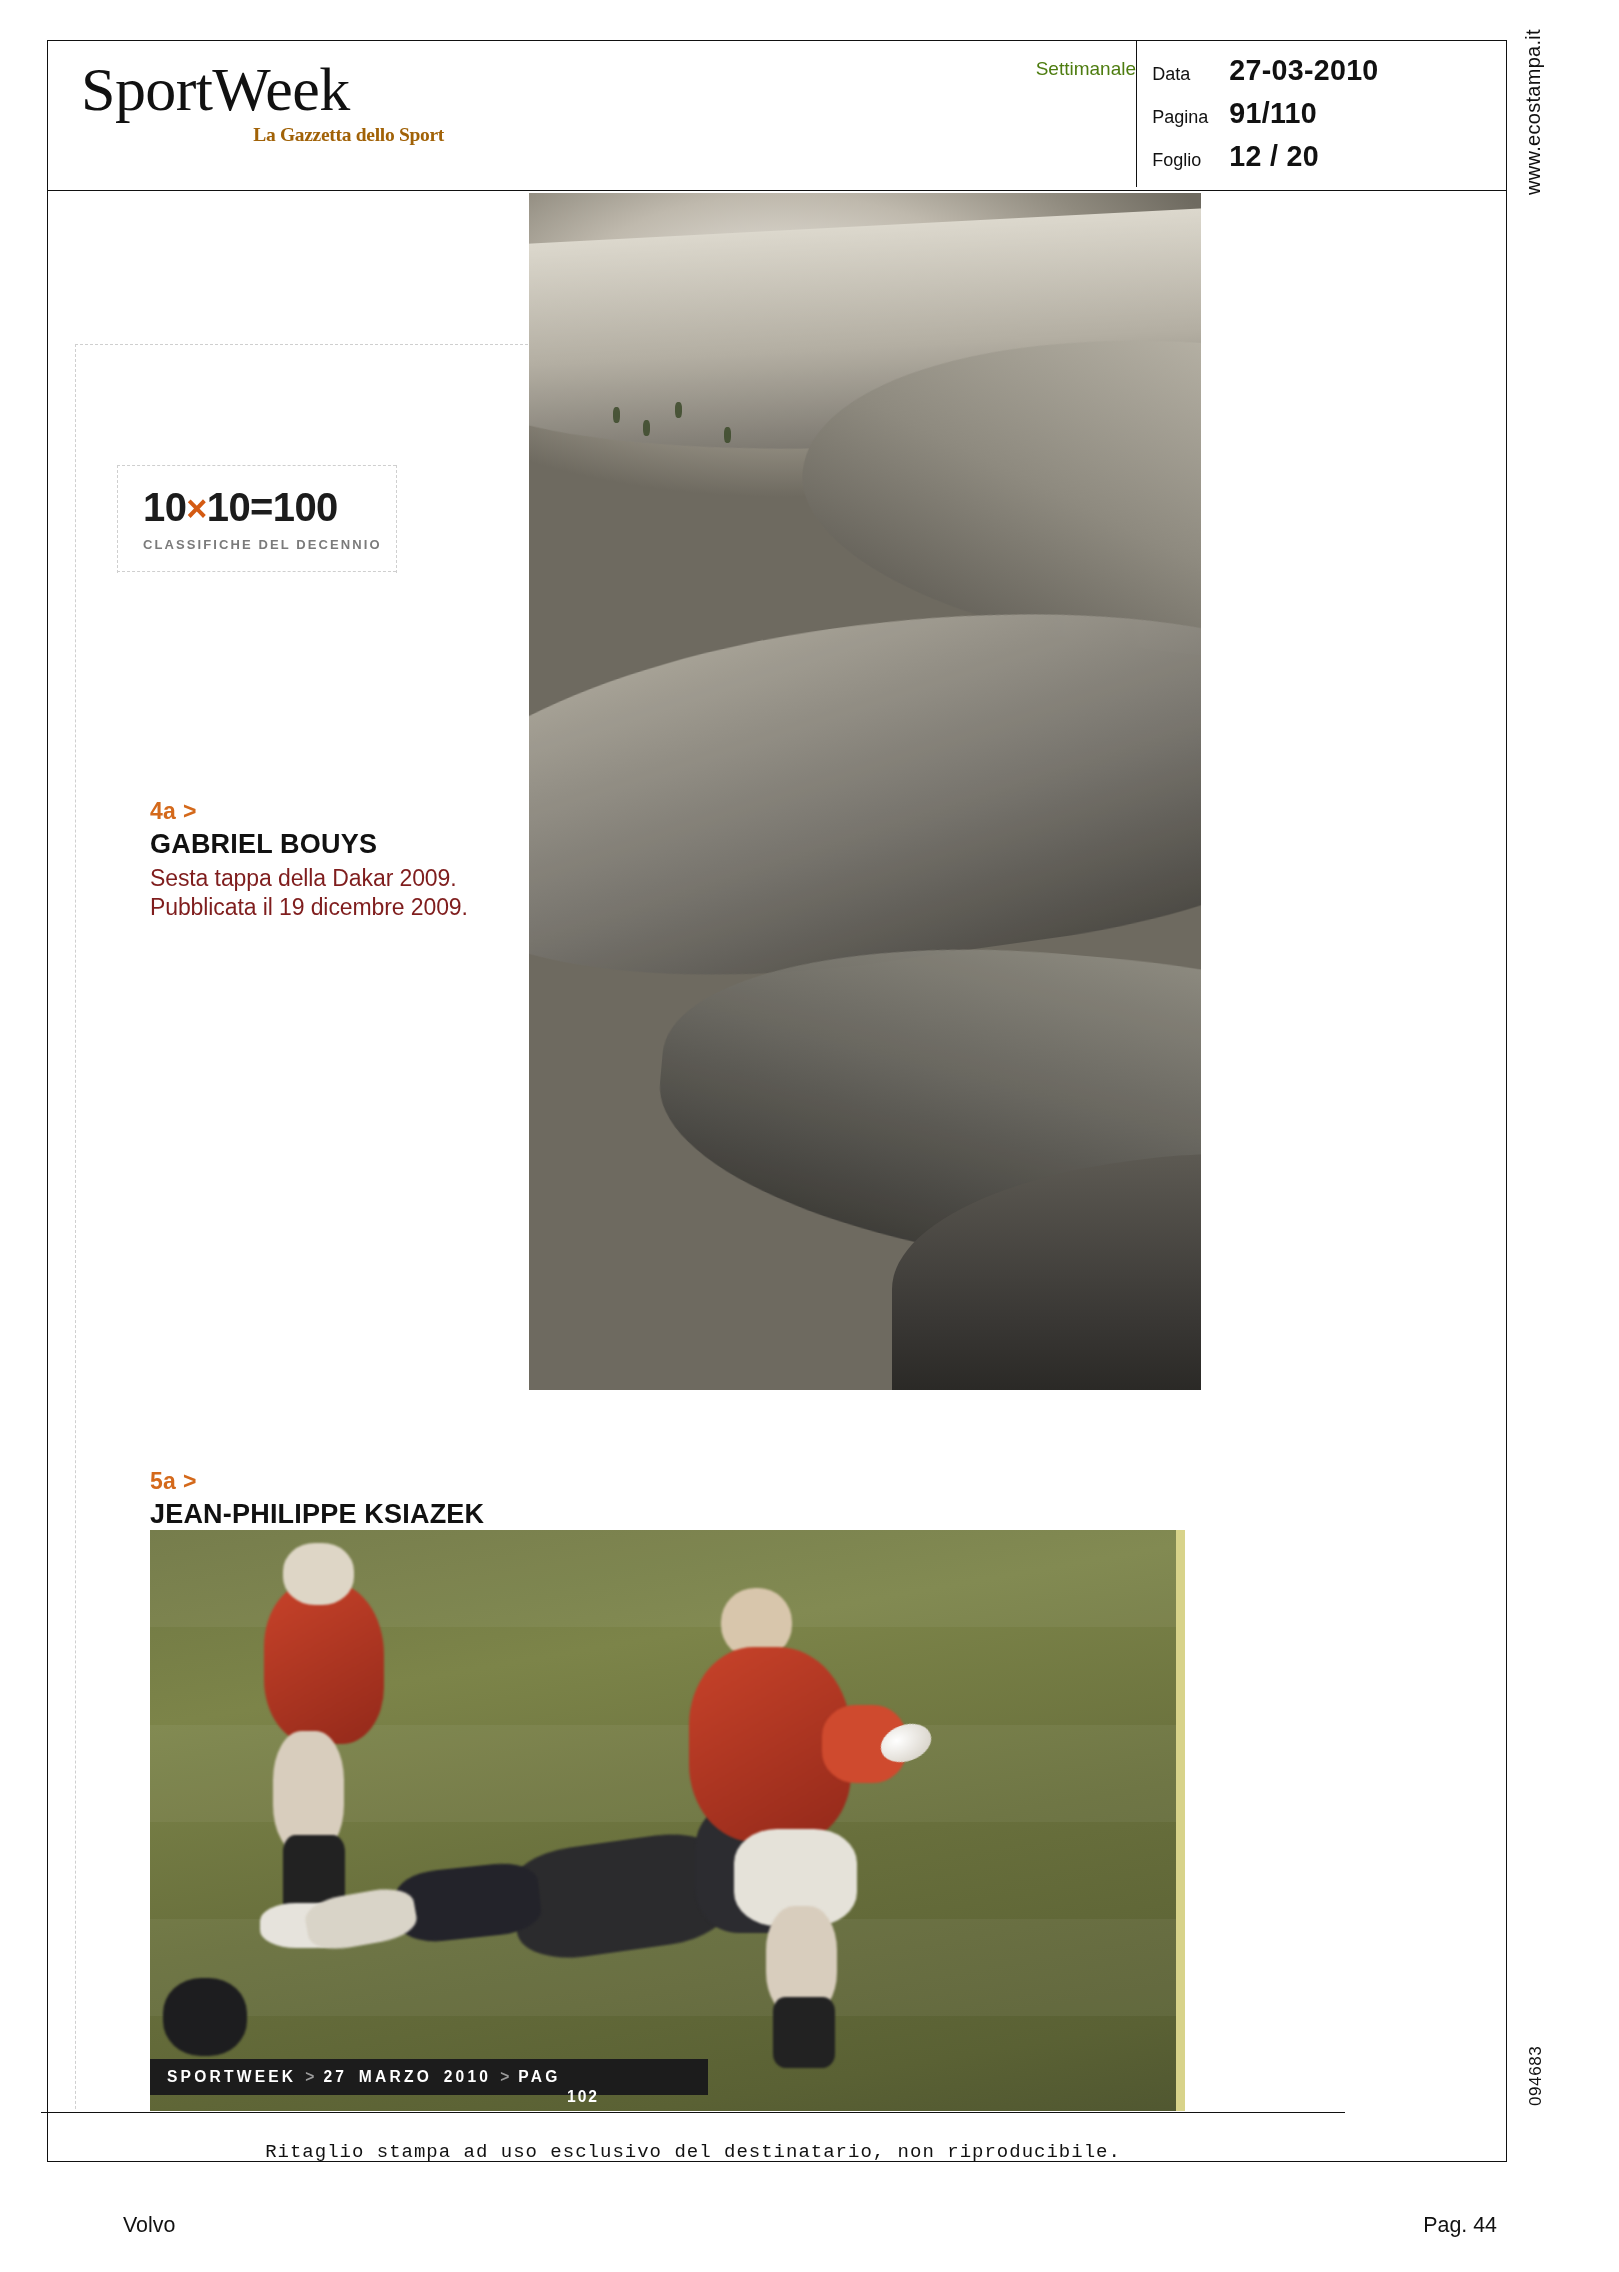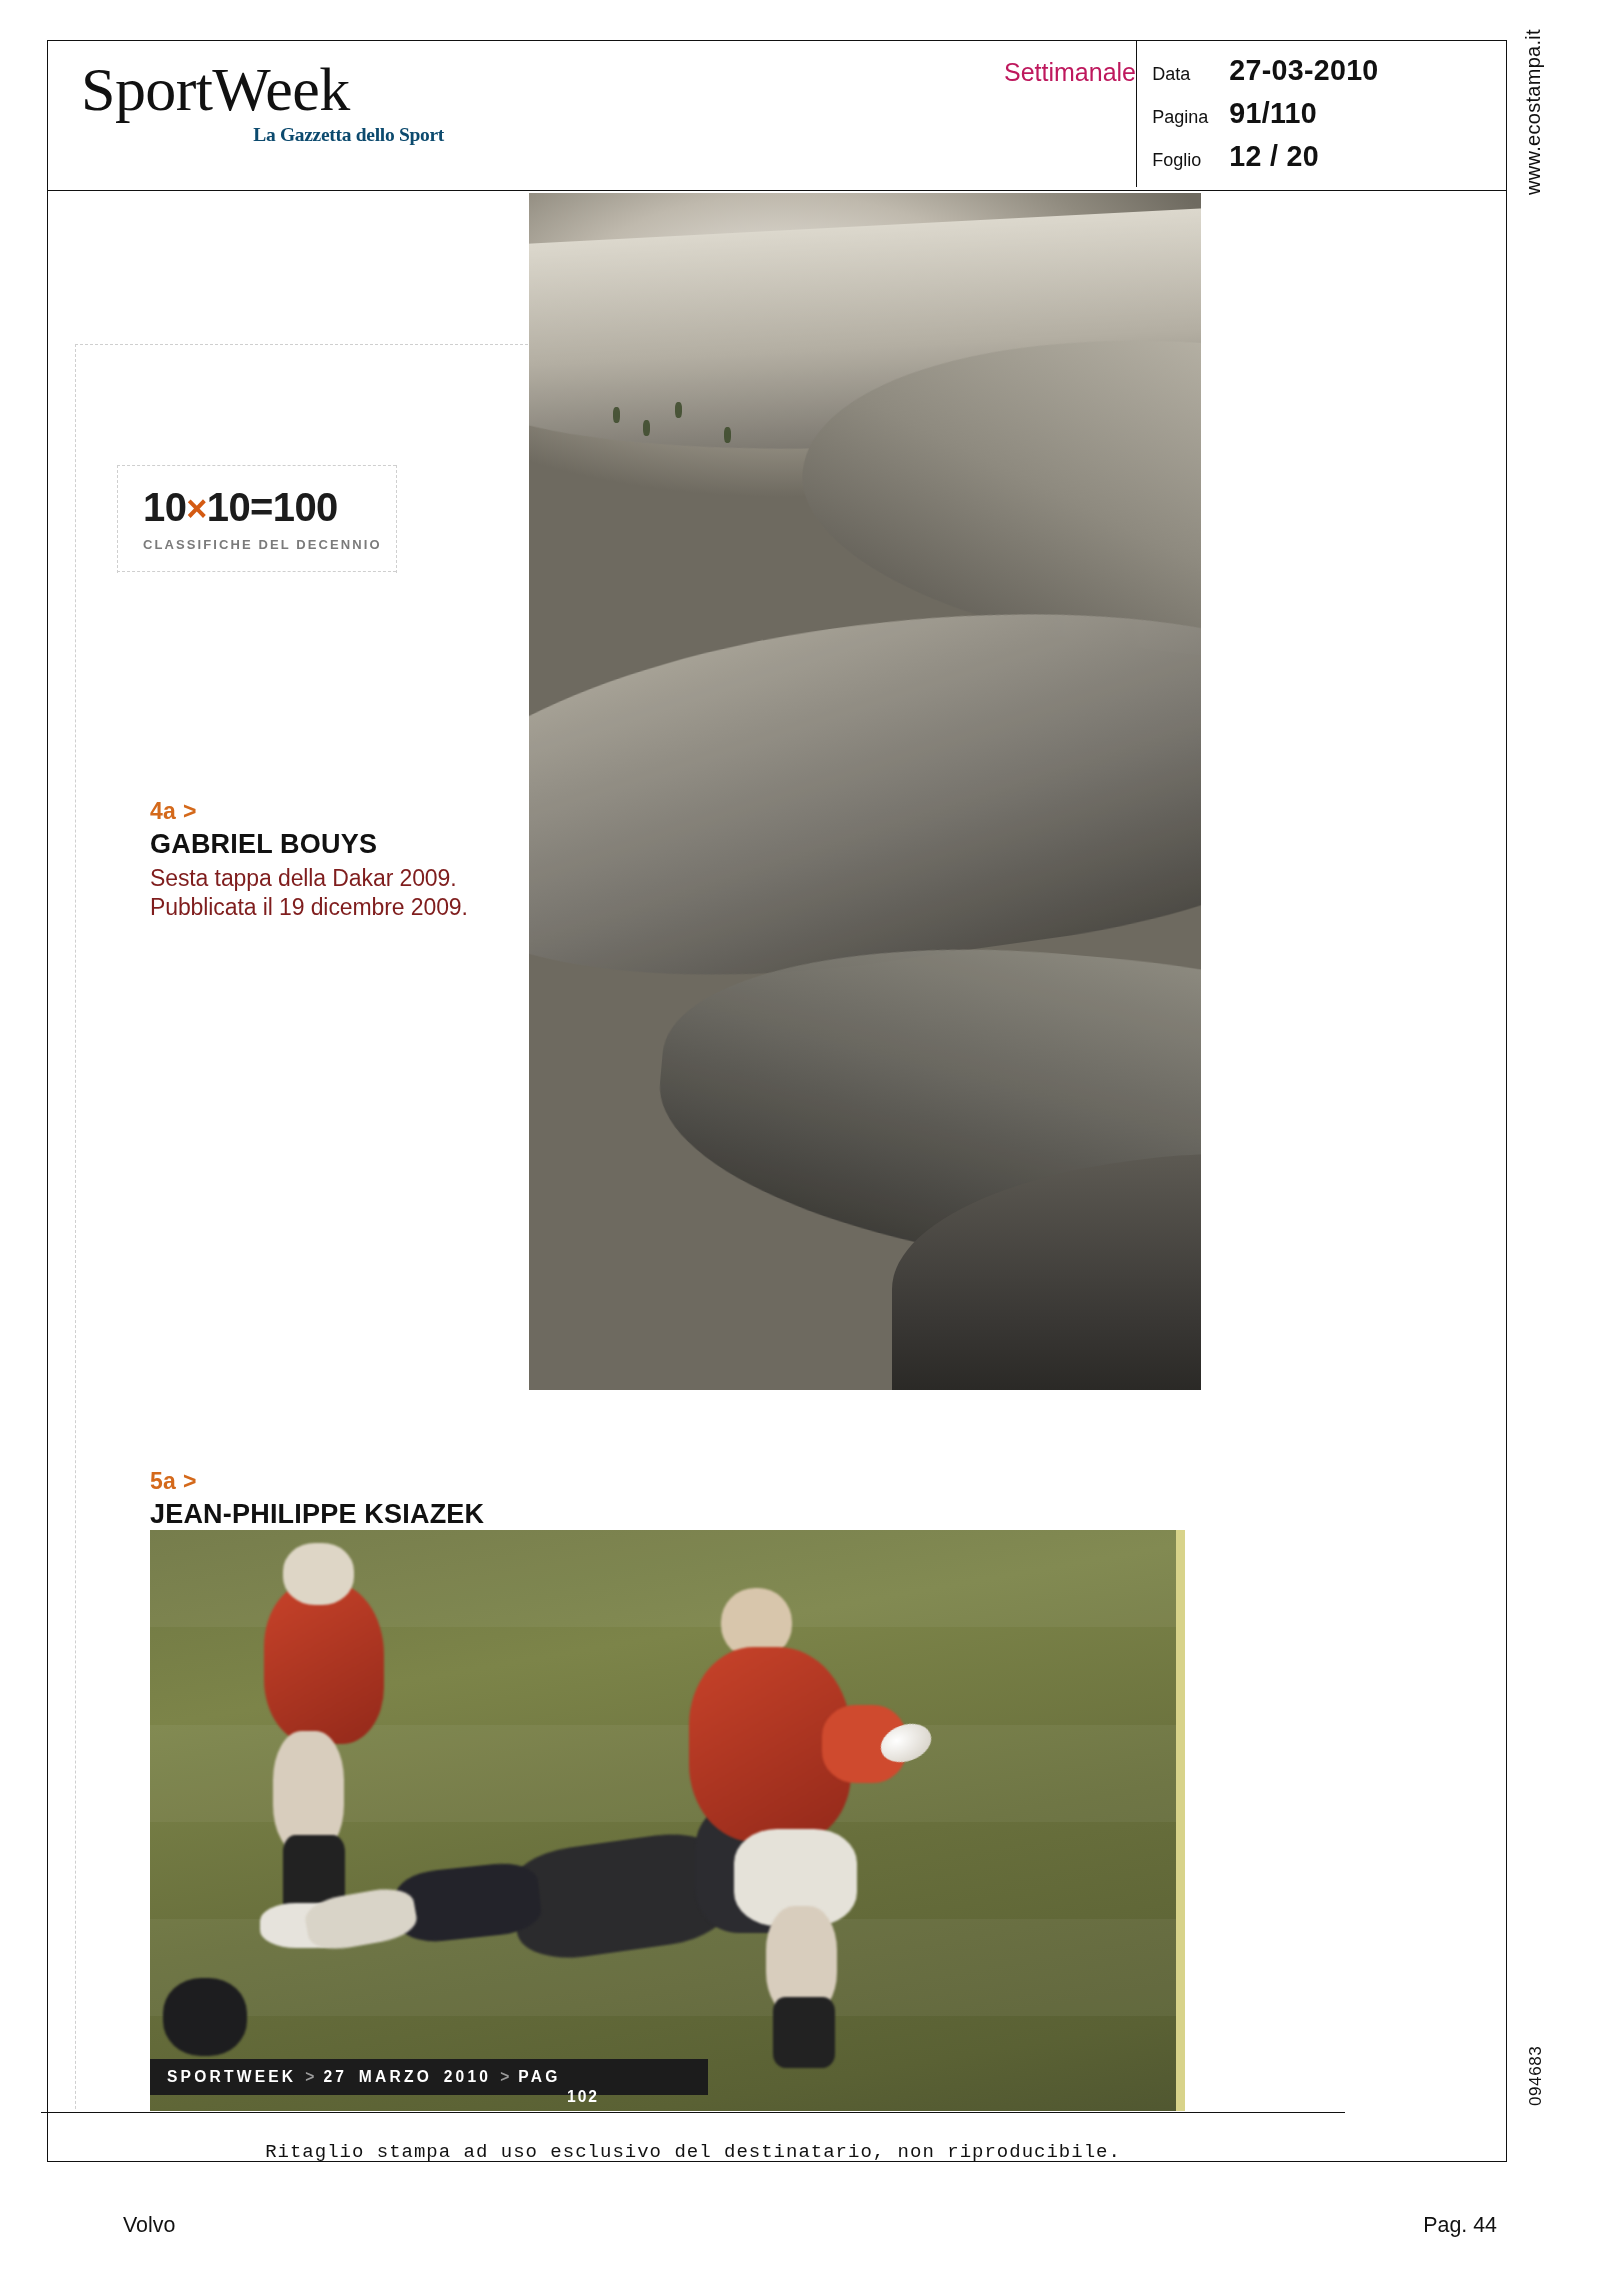--- a/index.html
+++ b/index.html
@@ -58,33 +58,33 @@
     font-size: 62px;
     letter-spacing: -0.6px;
     line-height: 1;
     color: #111;
     white-space: nowrap;
   }
   .masthead-sub {
     font-family: "Liberation Serif", serif;
     font-weight: bold;
     font-size: 19.5px;
-    color: #0c4a6e;
+    color: #a16207;
     text-align: right;
     width: 363px;
     margin-top: 3.9px;
     letter-spacing: -0.3px;
   }
 
   .periodicity {
     position: absolute;
     right: 371px;
     top: 18px;
-    font-size: 25px;
-    color: #be185d;
+    font-size: 19px;
+    color: #4d7c0f;
     margin-left: 18px;
   }
 
   .meta-box {
     position: absolute;
     right: 1.3px;
     top: 1.3px;
     width: 370px;
     height: 146px;
     border-left: 1.9px solid #111;

